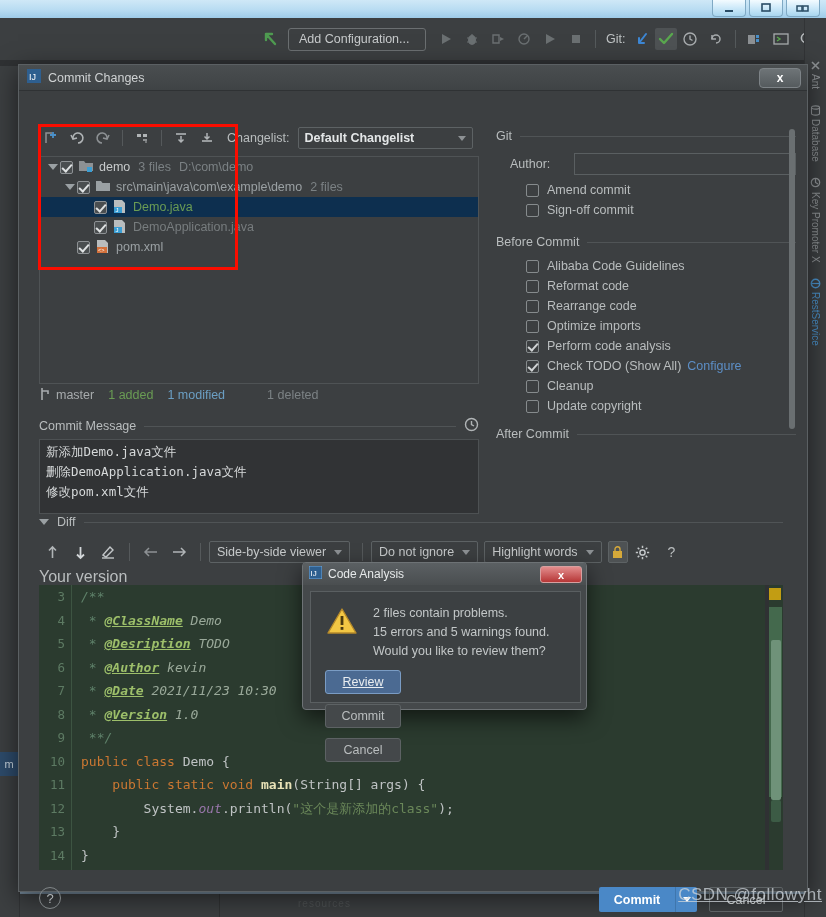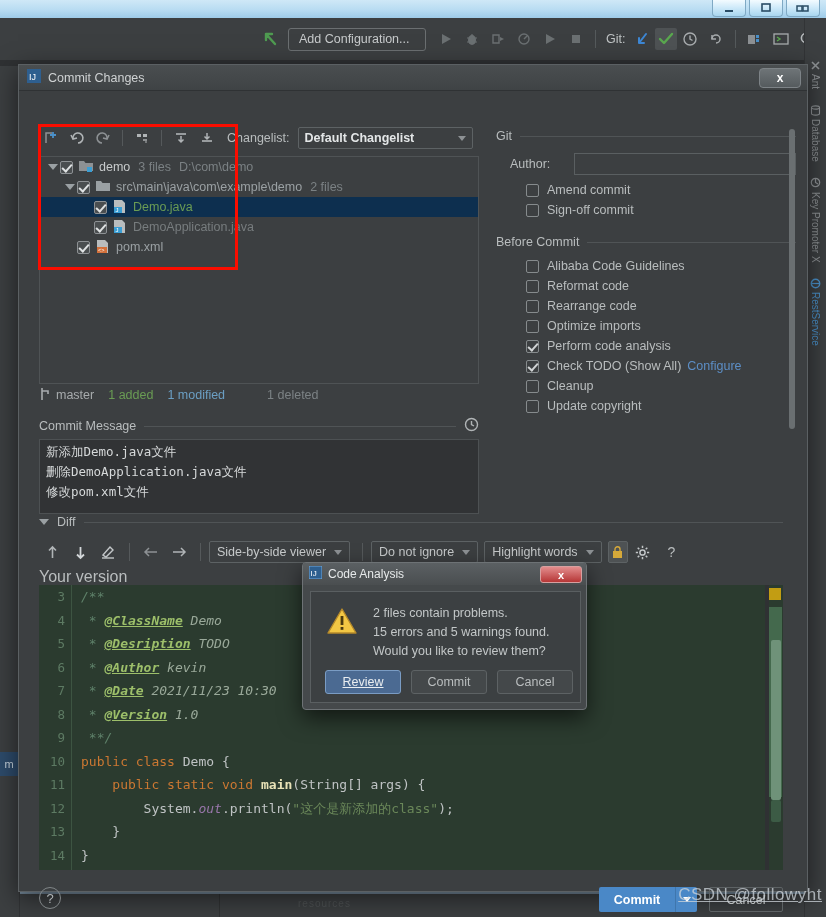--- a/index.html
+++ b/index.html
@@ -328,21 +328,21 @@
     border:1px solid #d7a0a0; border-radius:3px;
     color:#ffffff; font-weight:bold; font-size:11px;
     display:flex; align-items:center; justify-content:center;
   }
   .ca-body {
     position:absolute; left:7px; top:28px; width:271px; height:112px;
     background:#3c4042; border:1px solid #5a5f61;
   }
   .ca-msg { position:absolute; left:62px; top:12px; color:#c3c7c8; font-size:12.5px; line-height:19px; }
   .ca-warn { position:absolute; left:16px; top:16px; }
-  .ca-btns { position:absolute; left:14px; top:78px; display:flex; gap:10px; }
+  .ca-btns { position:absolute; left:14px; top:78px; display:flex; gap:10px;flex-direction:column; }
   .ca-btn {
     width:76px; height:24px; border:1px solid #5d6264; border-radius:3px;
     display:flex; align-items:center; justify-content:center;
     color:#b9bdbe; font-size:12.5px; background:#44484a;
   }
   .ca-btn.primary {
     background:#4b6a92; border:1px solid #7a9cc4; color:#e9edf0;
   }
   .ca-btn .u { text-decoration:underline; }
 
@@ -727,20 +727,24 @@
             <div class="ck-row">
               <span class="ck"></span>
               <span>Cleanup</span>
             </div>
             <div class="ck-row">
               <span class="ck"></span>
               <span>Update copyright</span>
             </div>
           </div>
 
+        <div class="grp-head" style="margin-top:14px;">
+          <span class="grp-title">After Commit</span>
+          <span class="grp-rule"></span>
+        </div>
 
         <div class="rcol-scroll"></div>
       </div>
 
       <div class="diff-head" style="left:20px; top:422px;">
         <span class="diff-twisty"></span>
         <span class="diff-title">Diff</span>
         <span class="diff-rule"></span>
       </div>
 

